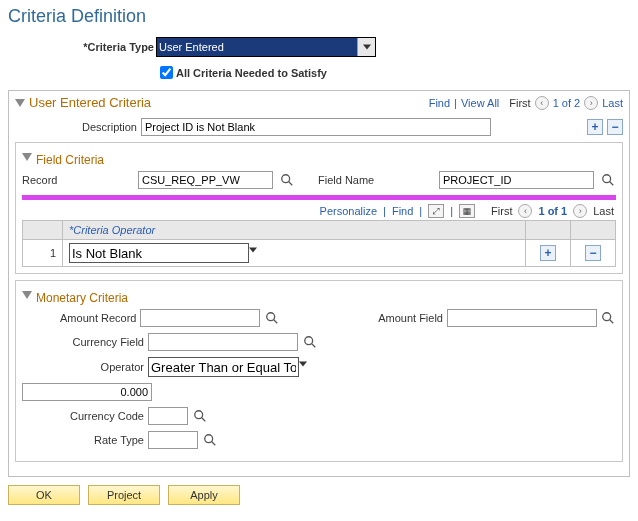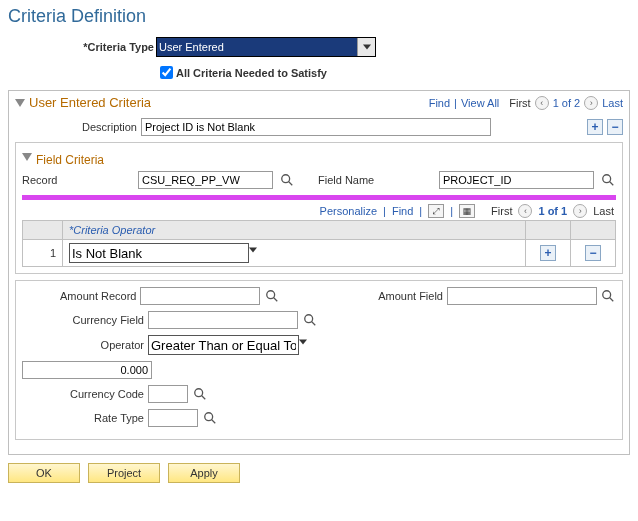--- a/index.html
+++ b/index.html
@@ -233,20 +233,24 @@
             </div>
           </td>
           <td style="text-align:center"><span class="icon-btn">+</span></td>
           <td style="text-align:center"><span class="icon-btn">−</span></td>
         </tr>
       </tbody>
     </table>
   </div>
 
   <div class="inner-box">
+    <div class="sub-title">
+      <span class="twisty"></span>
+      <span>Monetary Criteria</span>
+    </div>
 
     <div class="mon-row">
       <div class="lbl">Amount Record</div>
       <input type="text" class="fld" style="width: 120px;" value="">
       <span class="lookup">
           <svg viewBox="0 0 16 16">
             <circle cx="6.5" cy="6.5" r="4.5"></circle>
             <line x1="10" y1="10" x2="14" y2="14"></line>
           </svg>
         </span>

